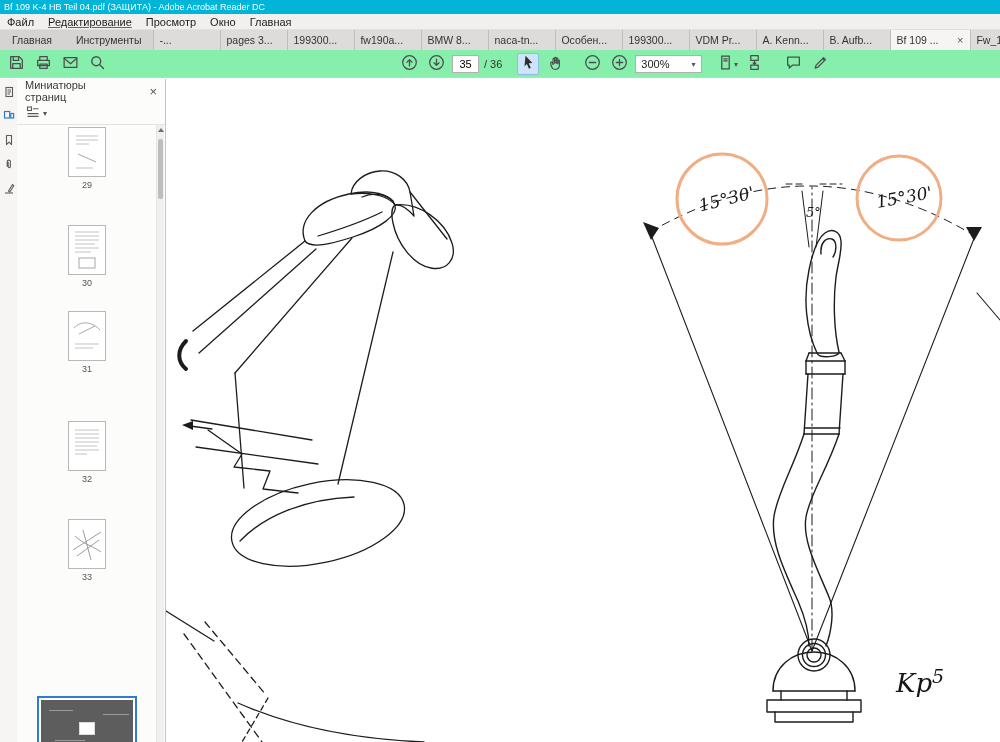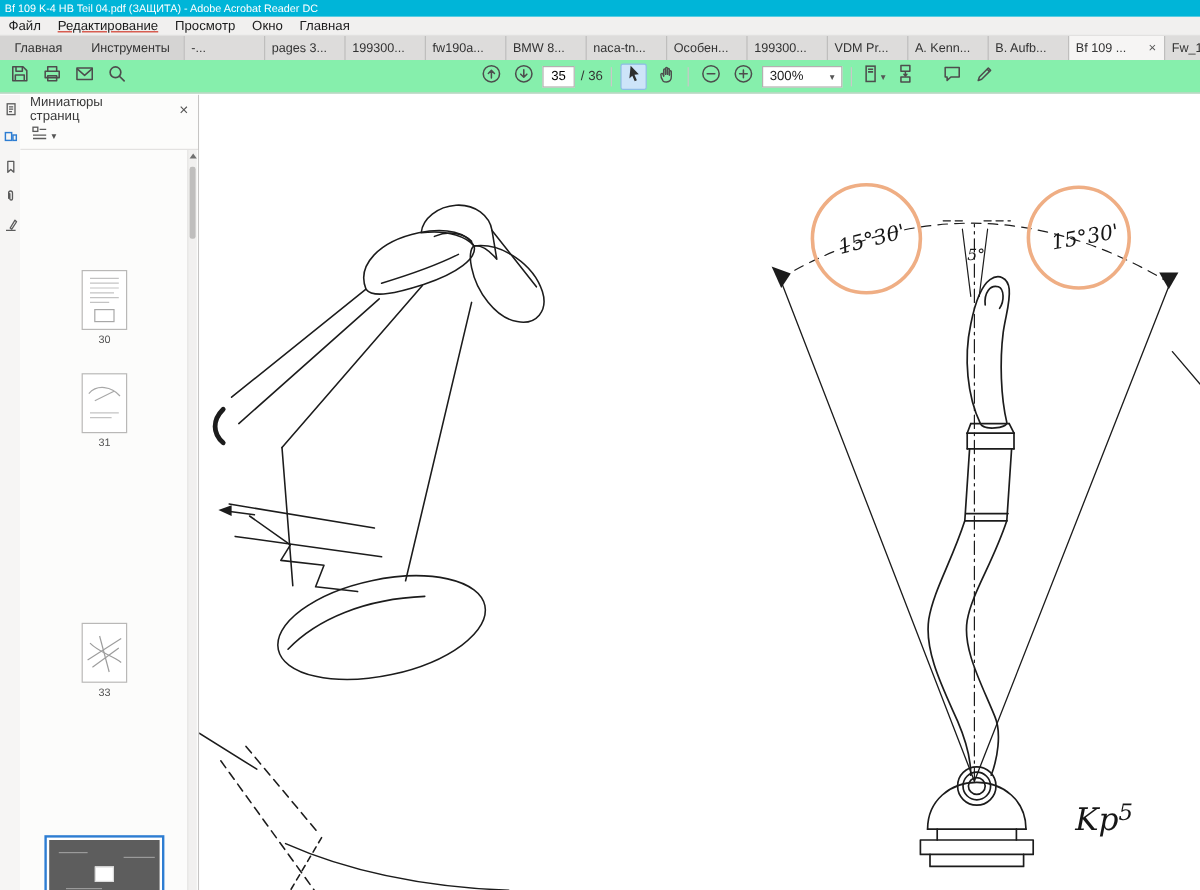--- a/index.html
+++ b/index.html
@@ -291,20 +291,30 @@
             <rect x="1.5" y="2" width="4" height="3.5"></rect>
             <path d="M7,3.8 H12.5 M1.5,8.6 H12.5 M1.5,11.4 H12.5"></path>
           </svg>
       </span>
       <span class="caret">▾</span>
     </span>
   </div>
 
   <div class="thumb-list">
 
+    <div class="thumb" style="top:2px;">
+      <div class="thumb-page">
+        <svg width="36" height="48" viewBox="0 0 36 48" fill="none" stroke="#c3c3c3" stroke-width="1">
+            <path d="M7,8 H29 M7,12 H29 M7,16 H20"></path>
+            <path d="M9,26 L27,34" stroke="#a8a8a8"></path>
+            <path d="M7,40 H24"></path>
+          </svg>
+      </div>
+      <div class="thumb-num">29</div>
+    </div>
 
     <div class="thumb" style="top:100px;">
       <div class="thumb-page">
         <svg width="36" height="48" viewBox="0 0 36 48" fill="none" stroke="#c3c3c3" stroke-width="1">
             <path d="M6,6 H30 M6,10 H30 M6,14 H30 M6,18 H26 M6,22 H30 M6,26 H22"></path>
             <rect x="10" y="32" width="16" height="10" stroke="#a8a8a8"></rect>
           </svg>
       </div>
       <div class="thumb-num">30</div>
     </div>
@@ -313,20 +323,28 @@
       <div class="thumb-page">
         <svg width="36" height="48" viewBox="0 0 36 48" fill="none" stroke="#a8a8a8" stroke-width="1">
             <path d="M5,16 C12,8 24,10 31,18"></path>
             <path d="M10,22 L26,14"></path>
             <path d="M6,32 H30 M6,36 H24" stroke="#c3c3c3"></path>
           </svg>
       </div>
       <div class="thumb-num">31</div>
     </div>
 
+    <div class="thumb" style="top:296px;">
+      <div class="thumb-page">
+        <svg width="36" height="48" viewBox="0 0 36 48" fill="none" stroke="#c3c3c3" stroke-width="1">
+            <path d="M6,8 H30 M6,12 H30 M6,16 H30 M6,20 H30 M6,24 H28 M6,28 H30 M6,32 H18"></path>
+          </svg>
+      </div>
+      <div class="thumb-num">32</div>
+    </div>
 
     <div class="thumb" style="top:394px;">
       <div class="thumb-page">
         <svg width="36" height="48" viewBox="0 0 36 48" fill="none" stroke="#9d9d9d" stroke-width="1">
             <path d="M4,30 L32,12"></path>
             <path d="M8,36 L30,20"></path>
             <path d="M6,16 C14,24 24,26 32,32"></path>
             <path d="M14,10 L22,40"></path>
           </svg>
       </div>

